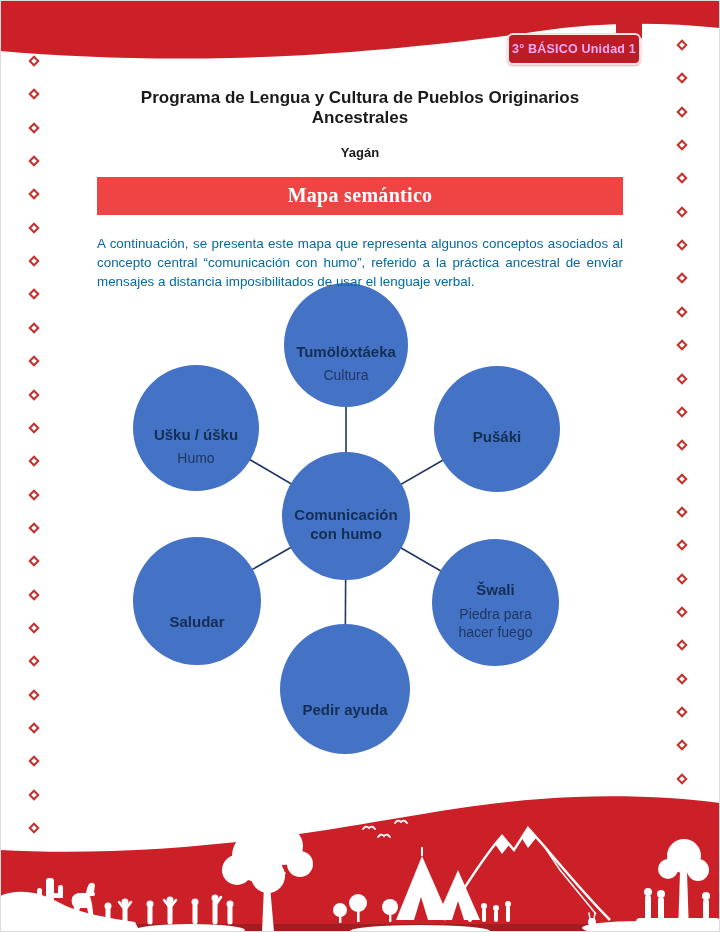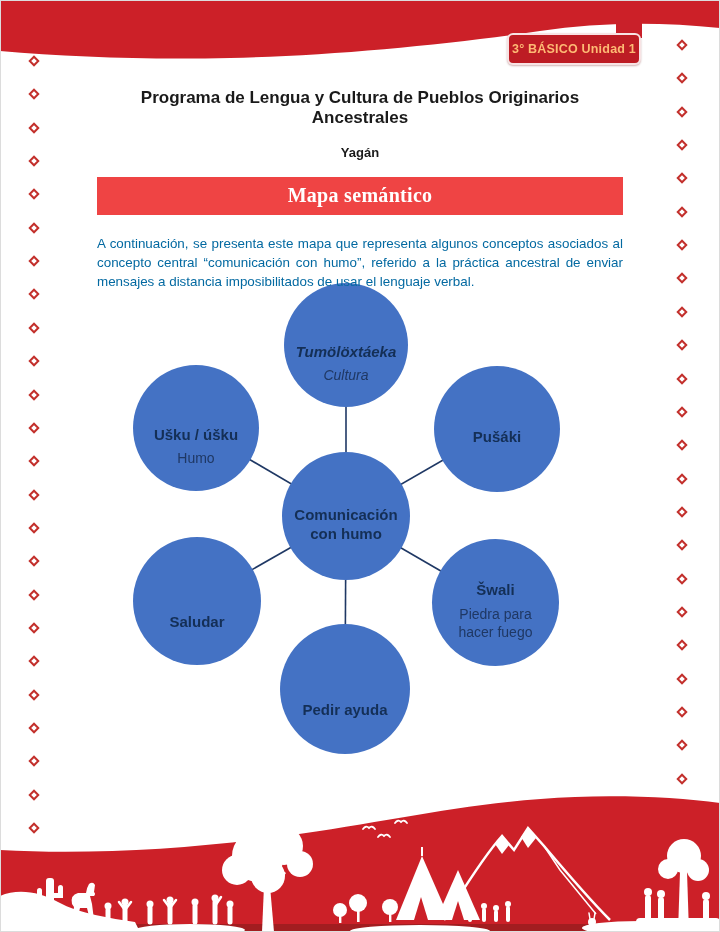--- a/index.html
+++ b/index.html
@@ -9,21 +9,21 @@
   }
   .page-border{position:absolute;inset:0;border:1px solid #dcdcdc;pointer-events:none;z-index:50;}
 
   
   .header-svg{position:absolute;left:0;top:0;z-index:2;}
   .badge-tab{position:absolute;left:616px;top:20px;width:26px;height:18px;background:#c9202a;z-index:2;}
   .unit-badge{
     position:absolute;left:507px;top:33px;width:130px;height:28px;z-index:3;
     background:#bd1c24;border:2px solid rgba(255,255,255,.88);border-radius:6px;
     display:flex;align-items:center;justify-content:center;
-    color:#fdba74;font-size:12.5px;font-weight:bold;letter-spacing:.2px;
+    color:#f0abfc;font-size:12.5px;font-weight:bold;letter-spacing:.2px;
     box-shadow:0 1px 2px rgba(100,0,0,.3);
   }
 
   
   .diamond{
     position:absolute;width:4px;height:4px;border:2px solid #c3302c;background:#fff;
     transform:rotate(45deg);z-index:4;
   }
 
   
@@ -48,21 +48,21 @@
     display:flex;flex-direction:column;align-items:center;justify-content:center;
     text-align:center;
   }
   .node .txt{display:flex;flex-direction:column;align-items:center;}
   .term{font-weight:bold;font-size:15px;color:#142f56;line-height:1.3;}
   .meaning{font-size:14px;color:#1f3864;line-height:1.3;margin-top:5px;width:104px;}
   .meaning:empty{display:none;}
   .shift-18{transform:translateY(18px);}
   .shift-8{transform:translateY(8px);}
   .shift-21{transform:translateY(21px);}
-  .n-top{left:284px;top:283px;width:124px;height:124px;font-style:italic;}
+  .n-top{left:284px;top:283px;width:124px;height:124px;}
   .n-uleft{left:133px;top:365px;width:126px;height:126px;}
   .n-uright{left:434px;top:366px;width:126px;height:126px;}
   .n-center{left:282px;top:452px;width:128px;height:128px;}
   .n-center .term{width:112px;font-size:15px;}
   .n-lleft{left:133px;top:537px;width:128px;height:128px;}
   .n-lright{left:432px;top:539px;width:127px;height:127px;}
   .n-bottom{left:280px;top:624px;width:130px;height:130px;}
 
   
   .footer-svg{position:absolute;left:0;bottom:0;z-index:6;}

